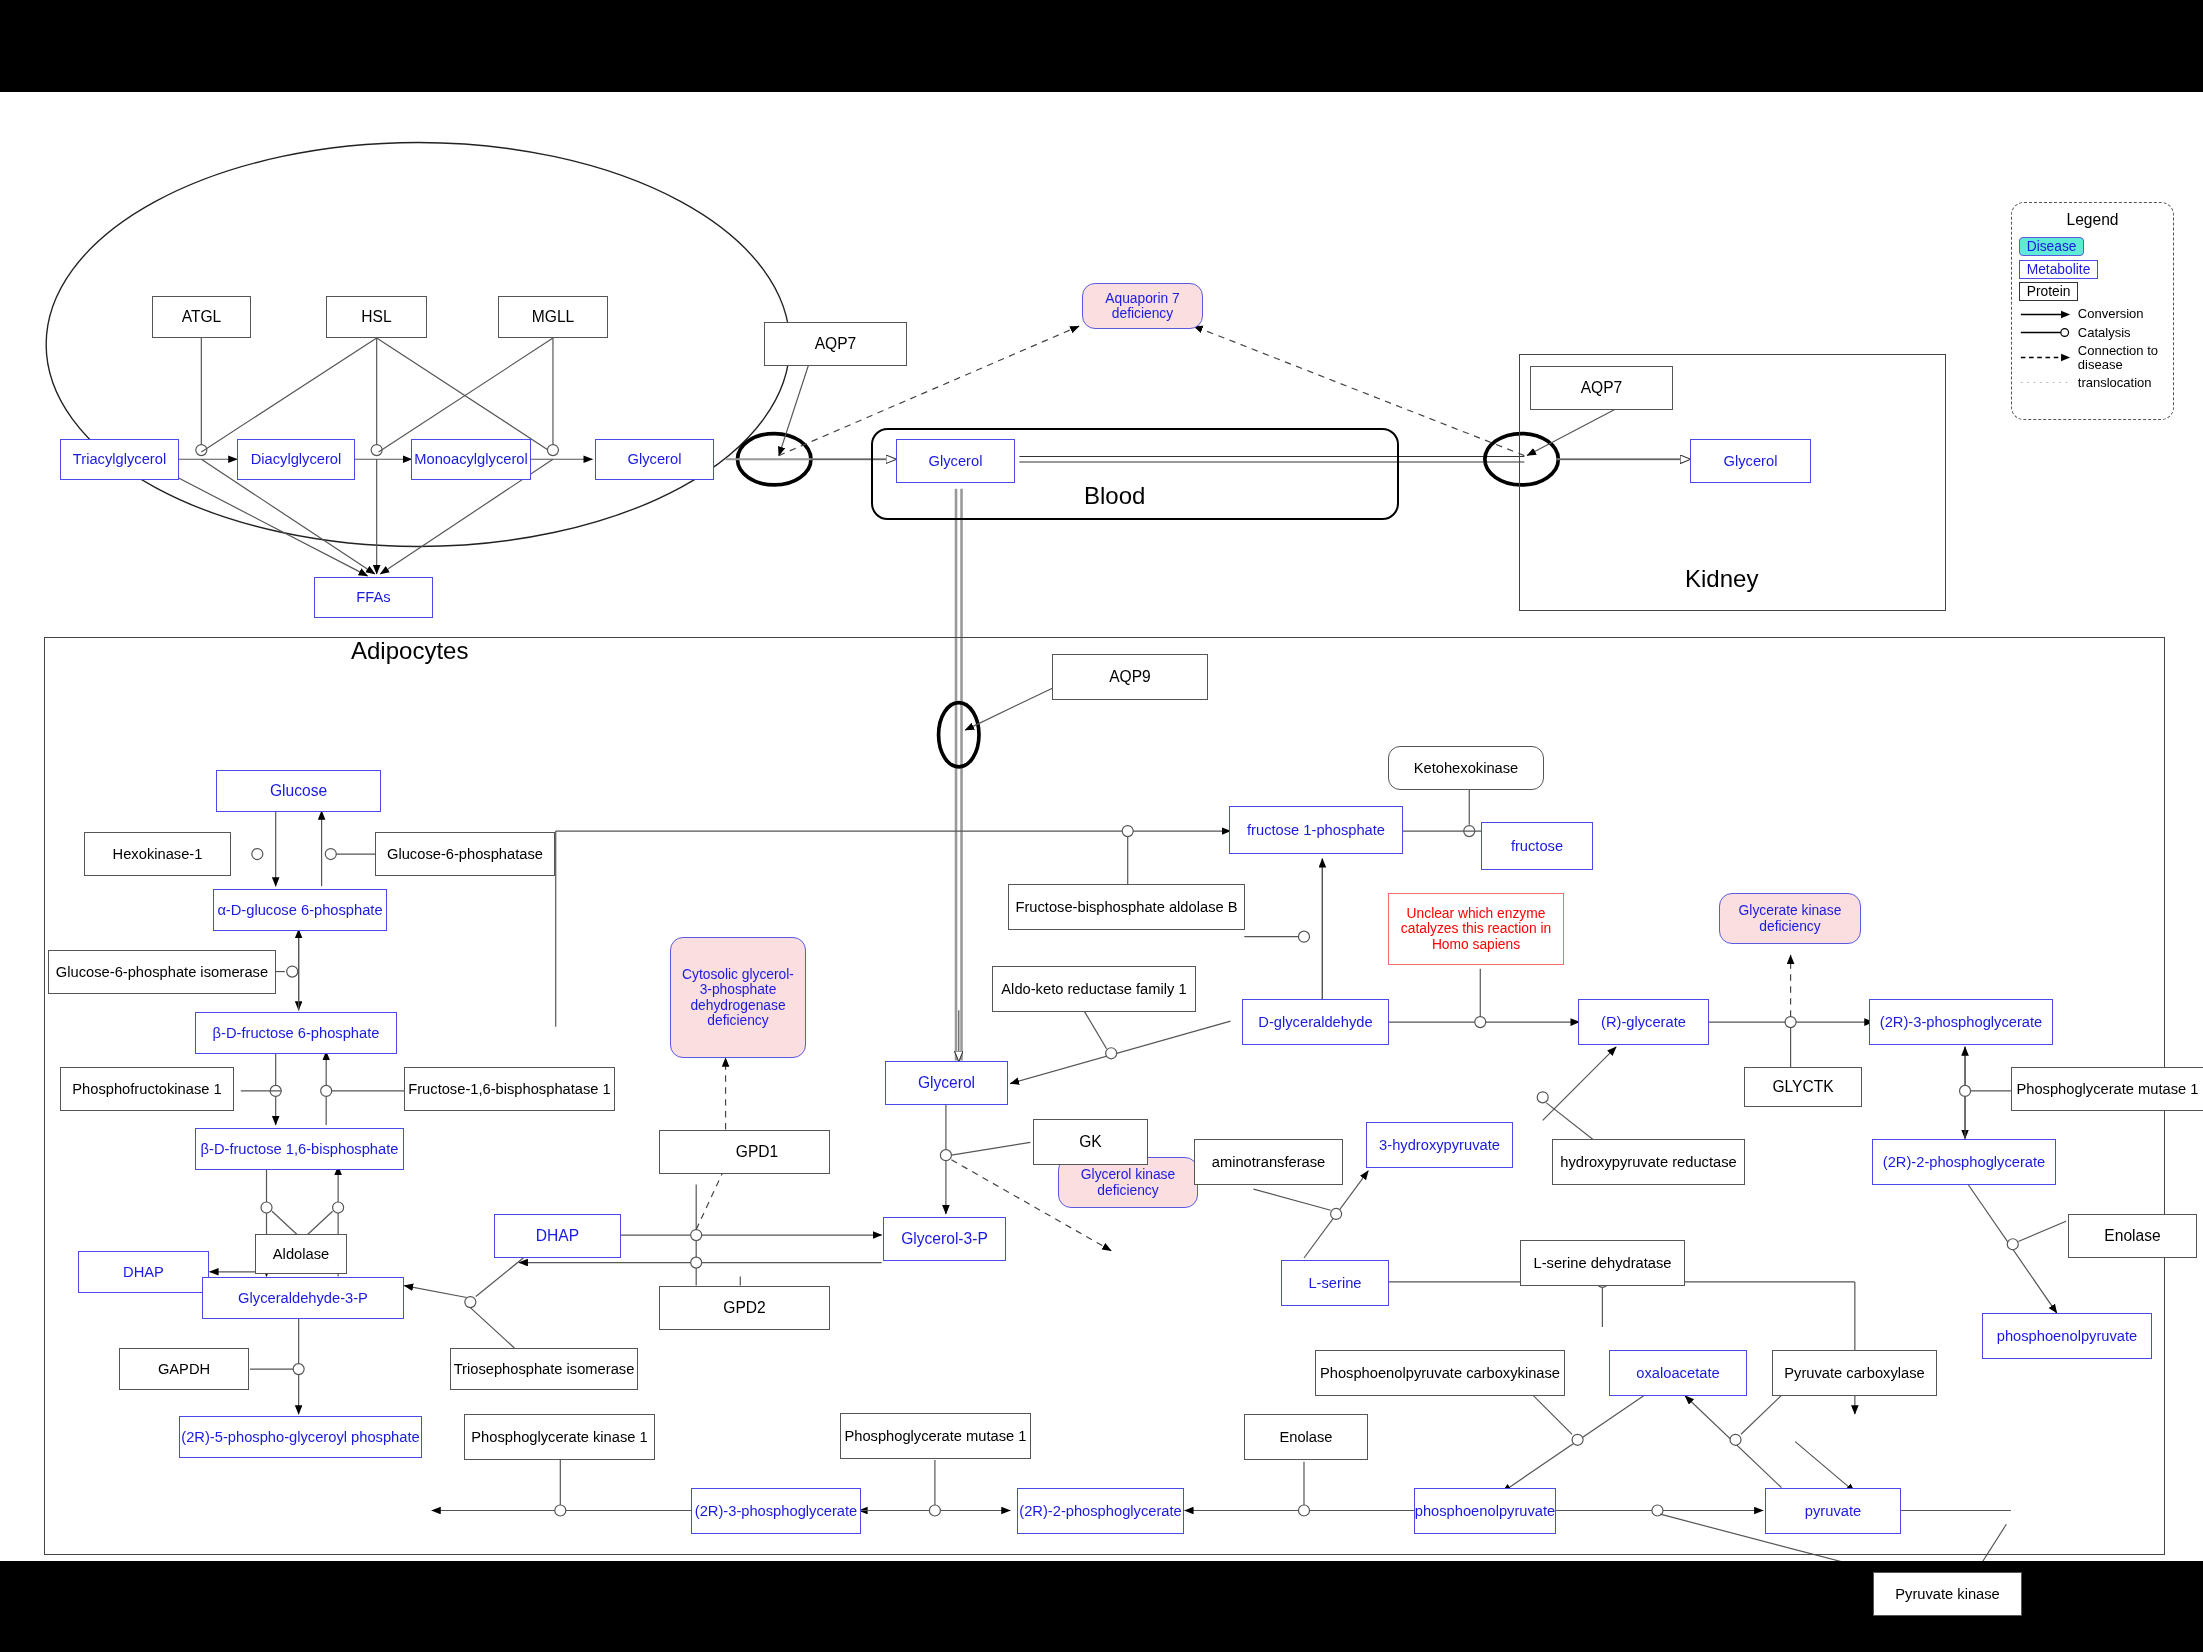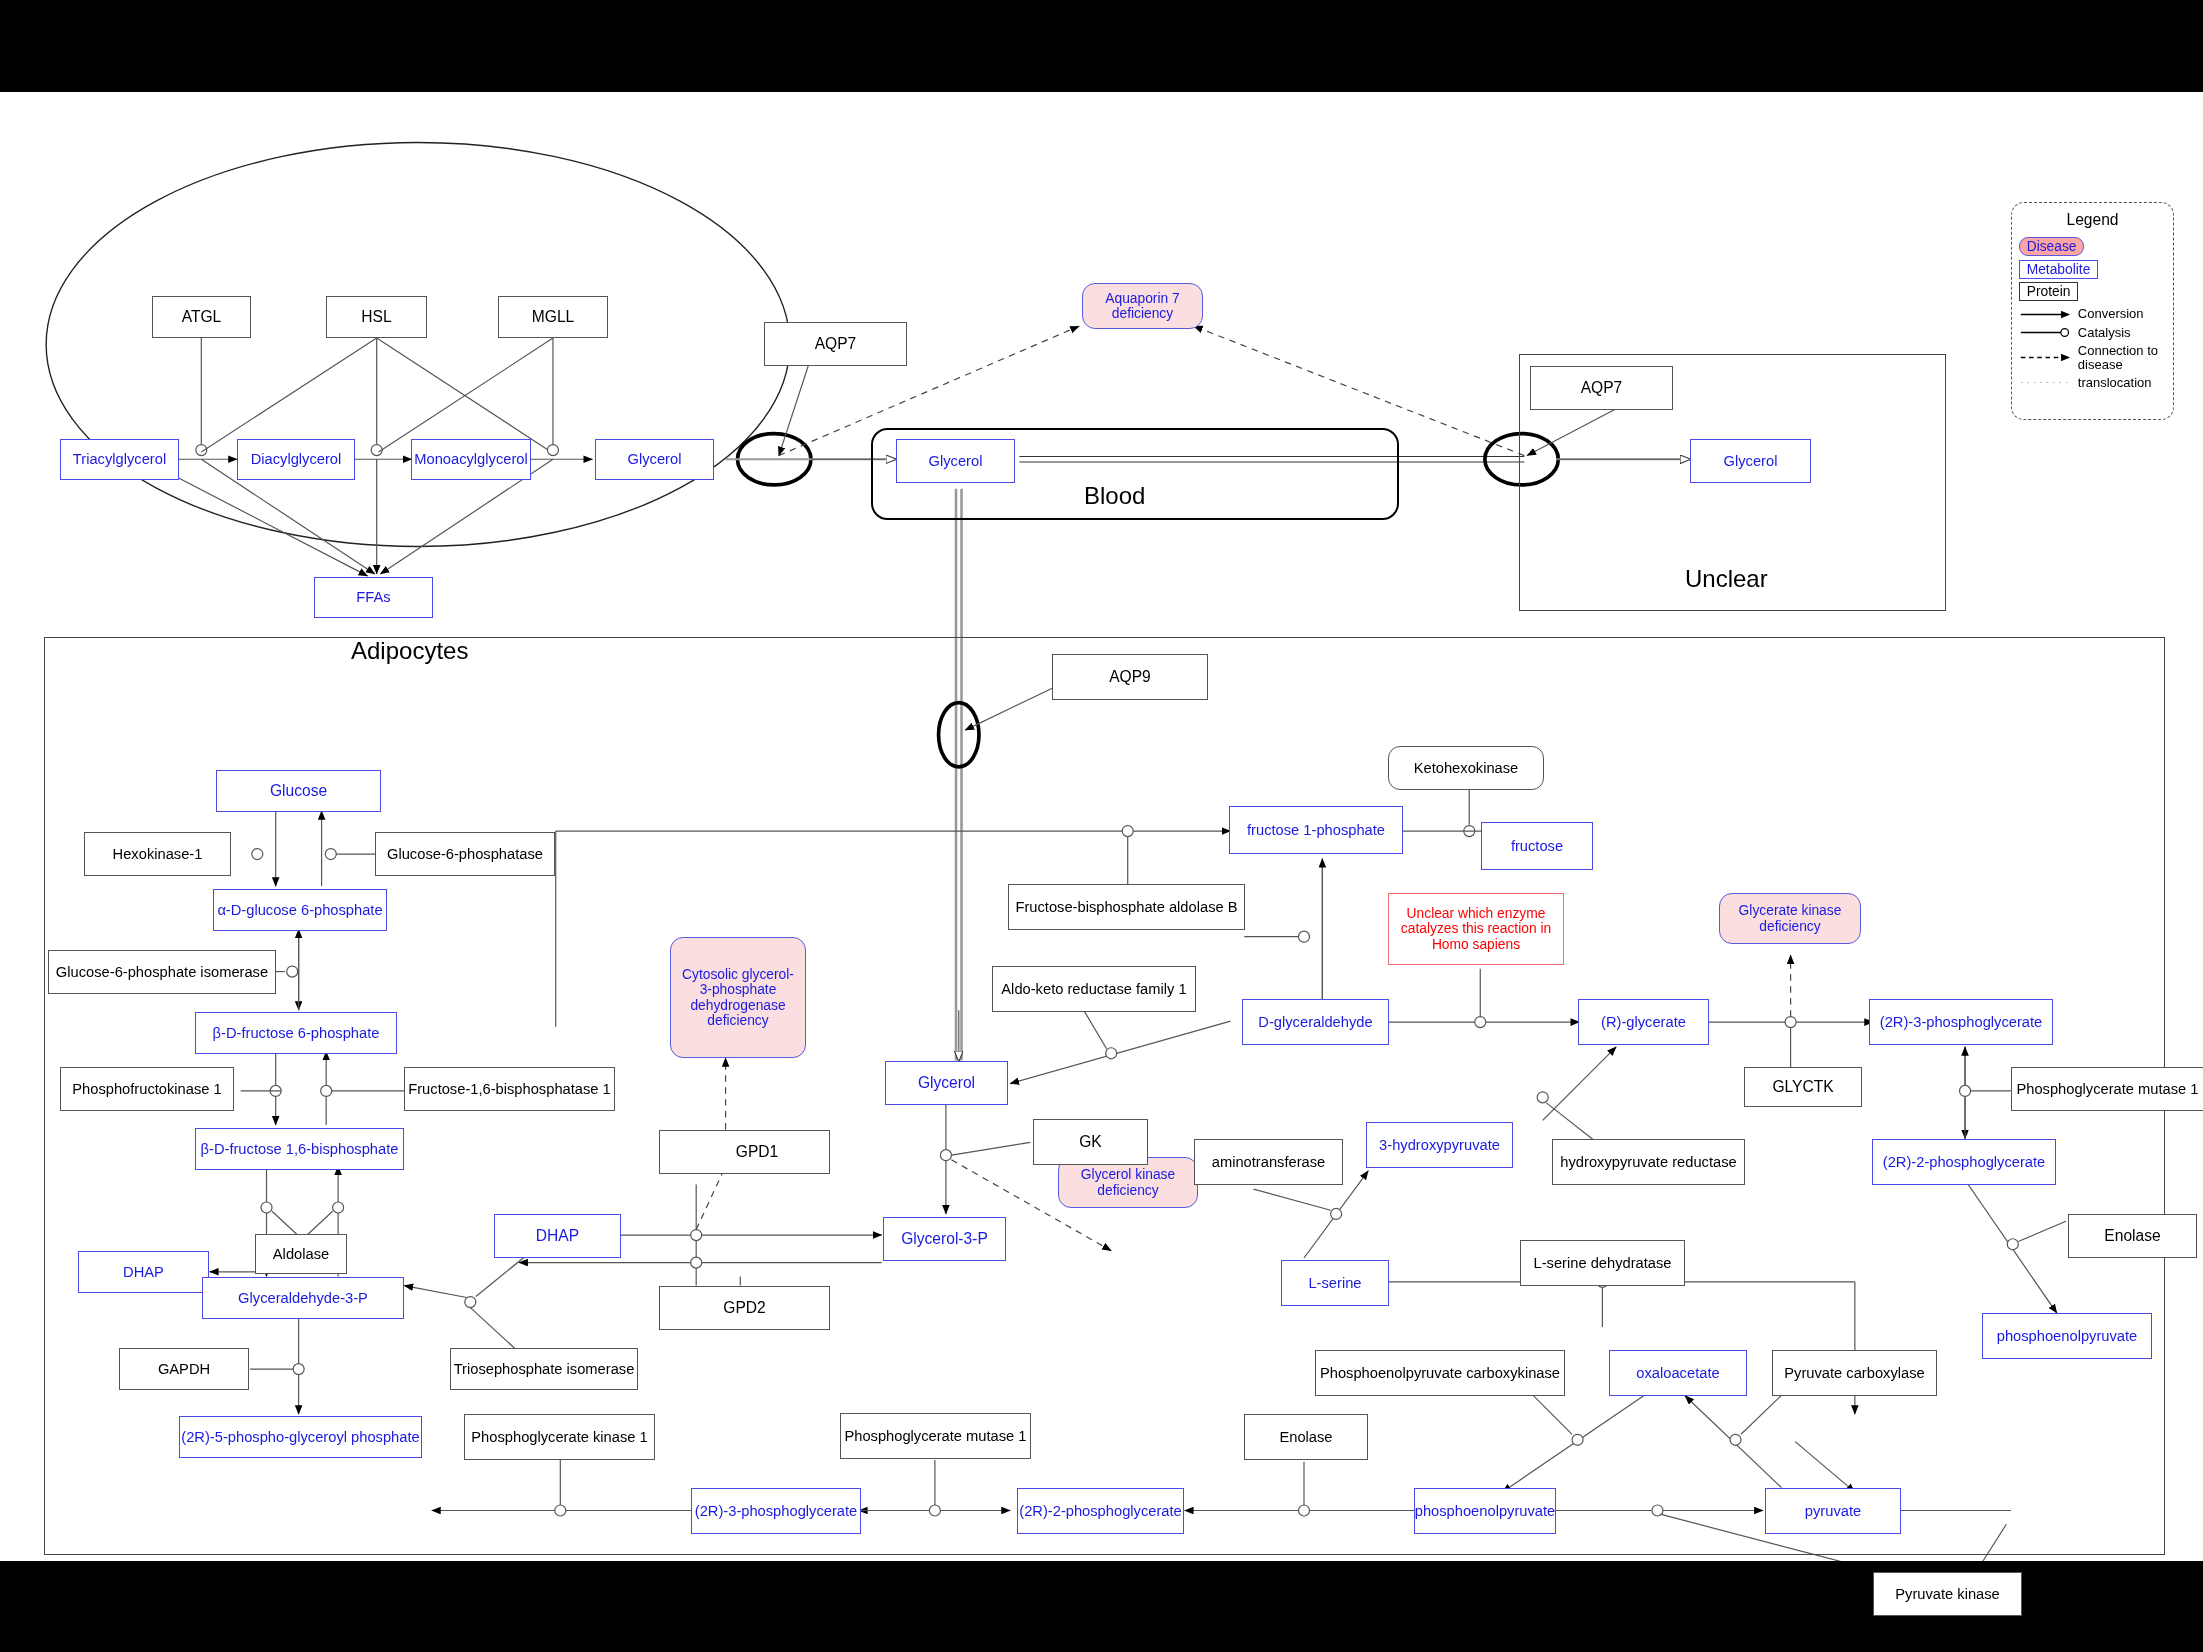--- a/index.html
+++ b/index.html
@@ -16,21 +16,21 @@
   .note{border:1.7px solid #f07070;color:#ff0000;background:#fff;}
 
   .compartment-label{position:absolute;color:#000;background:transparent;}
   .rectbox{position:absolute;border:1.5px solid #444;box-sizing:border-box;background:transparent;}
   .bloodbox{position:absolute;border:2.9px solid #000;border-radius:16.5px;box-sizing:border-box;background:transparent;}
 
   .legend{position:absolute;border:1.4px dashed #555;border-radius:13px;box-sizing:border-box;
           background:#fff;padding:5.5px 7.3px;}
   .legend .ltitle{text-align:center;font-size:15.6px;color:#000;margin:2.8px 0 6.4px 0;}
   .legend .chip{display:inline-block;padding:0.9px 6.4px;font-size:13.8px;margin:1.8px 0;}
-  .legend .chip.dis{border:1.3px solid #5a5ae0;background:#fca5a5;color:#1a1ae0;border-radius:9px;}
+  .legend .chip.dis{border:1.3px solid #5a5ae0;background:#5eead4;color:#1a1ae0;border-radius:4px;}
   .legend .chip.met{border:1.3px solid #4a4ae8;color:#1a1ae0;}
   .legend .chip.prot{border:1.3px solid #333;color:#000;}
   .legend .row{display:flex;align-items:center;gap:5.5px;margin:4.6px 0;font-size:13px;color:#000;}
   .legend .row .txt{flex:1;line-height:1.05;}
 </style>
 </head>
 <body>
 
 <div id="stage">
   <div id="canvas">
@@ -217,21 +217,21 @@
         <line x1="1808" y1="1549" x2="2060" y2="1615"></line>
         <line x1="2190" y1="1545" x2="2055" y2="1545" marker-end="url(#ar)"></line>
         <line x1="2150" y1="1615" x2="2185" y2="1560"></line>
       </g>
     </svg>
 
     <div class="bloodbox" style="left:871px;top:336px;width:528px;height:92px;"></div>
     <div class="compartment-label" style="left:1084px;top:390px;font-size:24px;">Blood</div>
 
     <div class="rectbox" style="left:1519px;top:262px;width:427px;height:257px;"></div>
-    <div class="compartment-label" style="left:1685px;top:473px;font-size:24px;">Unclear</div>
+    <div class="compartment-label" style="left:1685px;top:473px;font-size:24px;">Kidney</div>
 
     <div class="rectbox" style="left:44px;top:545px;width:2121px;height:918px;"></div>
     <div class="compartment-label" style="left:1093px;top:1419px;font-size:24px;">Liver</div>
 
     <div class="compartment-label" style="left:351px;top:545px;font-size:24px;">Adipocytes</div>
 
     <div class="node prot" style="left:152px;top:204px;width:99px;height:42px;font-size:15.6px;">ATGL</div>
     <div class="node prot" style="left:326px;top:204px;width:101px;height:42px;font-size:15.6px;">HSL</div>
     <div class="node prot" style="left:498px;top:204px;width:110px;height:42px;font-size:15.6px;">MGLL</div>
 

